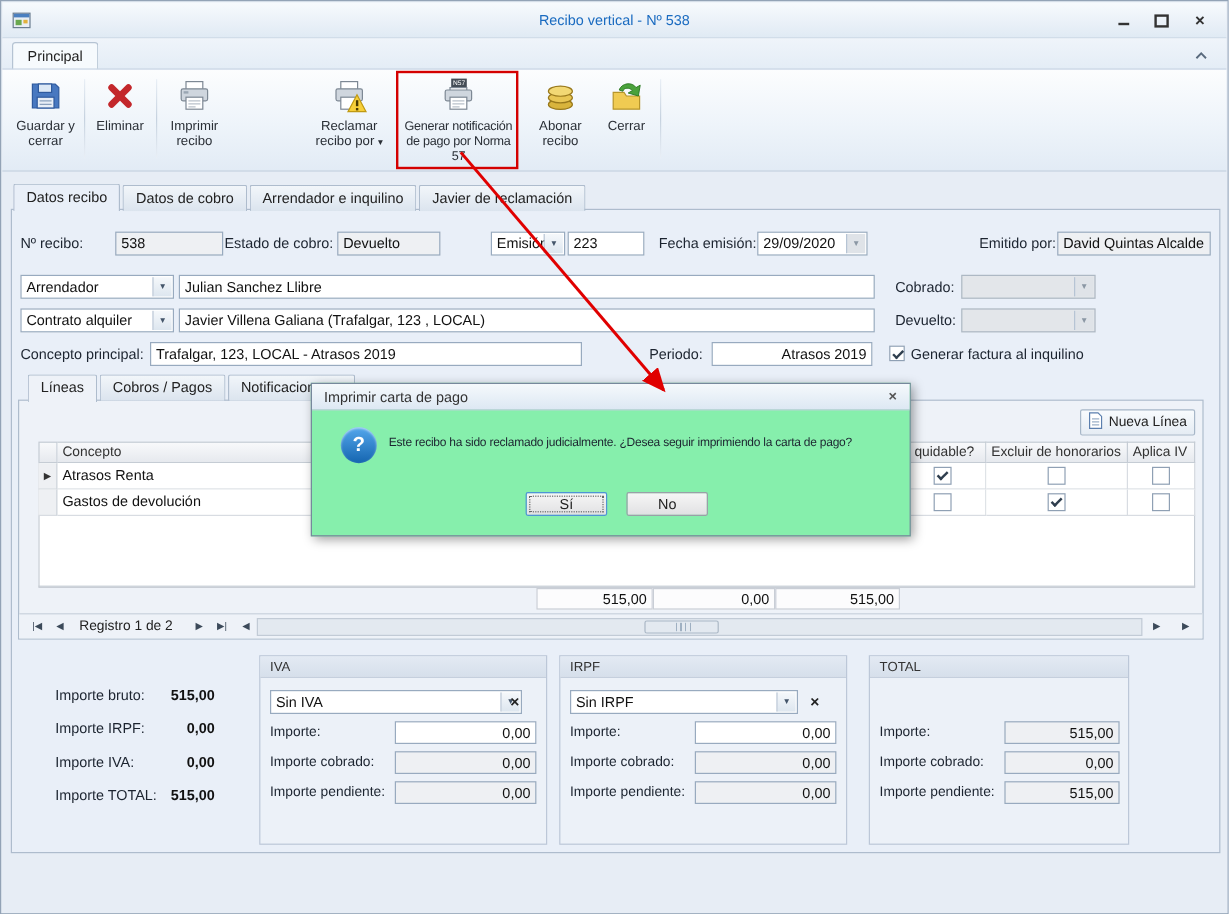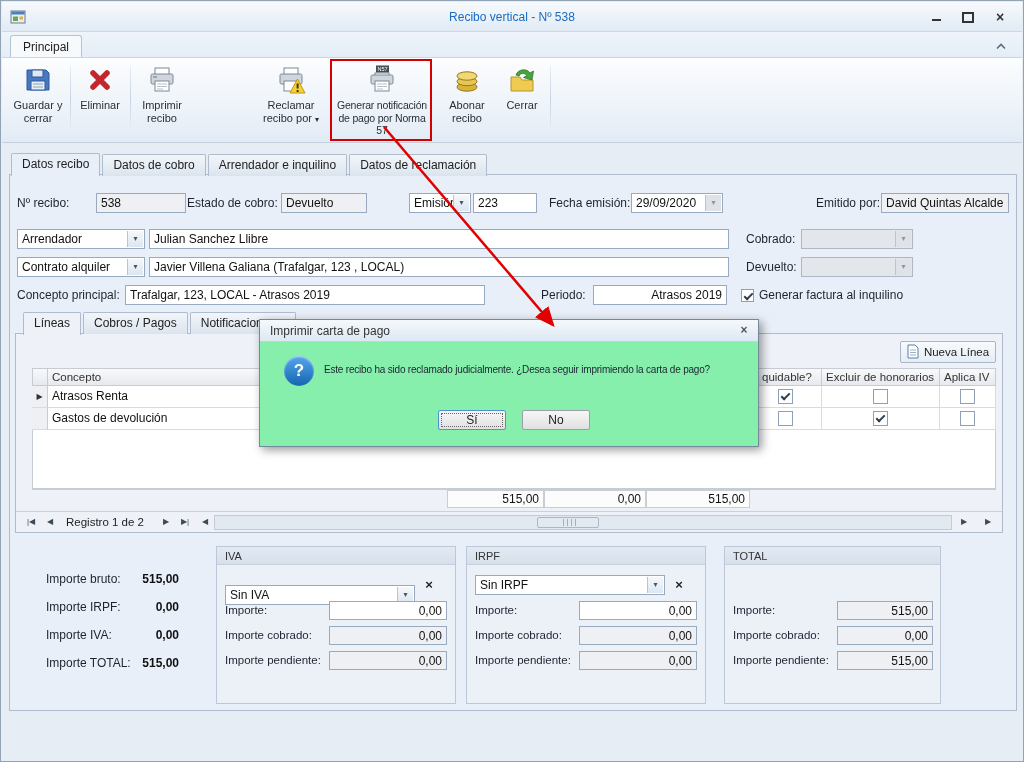--- a/index.html
+++ b/index.html
@@ -211,21 +211,21 @@
               <path d="M9 10 C11 4 20 3 23 8 L26.5 6 L25 15 L16.5 12.5 L20 10.5 C17.5 7.5 13 8 12 11 Z" fill="#4aa23c" stroke="#2e7a24" stroke-width="0.8"></path>
             </svg>
       </span>
       <span class="rlabel">Cerrar</span>
     </div>
     <div class="abs vsep" style="left:548px;"></div>
   </div>
 
   
   <div class="abs tabrow">
-    <span class="tab active">Datos recibo</span><span class="tab">Datos de cobro</span><span class="tab">Arrendador e inquilino</span><span class="tab">Datos de reclamación</span>
+    <span class="tab active">Datos recibo</span><span class="tab">Datos de cobro</span><span class="tab">Arrendador e inquilino</span><span class="tab">Javier de reclamación</span>
   </div>
 
   
   <div class="abs panel"></div>
 
   
   <div class="abs lbl" style="left:16px;top:192px;">Nº recibo:</div>
   <div class="abs input ro" style="left:72px;top:192px;width:90px;margin-left:23px;">538</div>
   <div class="abs lbl" style="left:186px;top:192px;">Estado de cobro:</div>
   <div class="abs input ro" style="left:280px;top:192px;width:86px;">Devuelto</div>
@@ -356,21 +356,21 @@
   <div class="abs sumlbl" style="left:45px;top:596px;">Importe IRPF:</div>
   <div class="abs sumval" style="left:130px;top:596px;width:48px;">0,00</div>
   <div class="abs sumlbl" style="left:45px;top:624px;">Importe IVA:</div>
   <div class="abs sumval" style="left:130px;top:624px;width:48px;">0,00</div>
   <div class="abs sumlbl" style="left:45px;top:652px;">Importe TOTAL:</div>
   <div class="abs sumval" style="left:130px;top:652px;width:48px;">515,00</div>
 
   
   <div class="abs group" style="left:215px;top:545px;width:240px;height:158px;">
     <div class="abs group-head">IVA</div>
-    <div class="abs input combo" style="left:8px;top:38px;width:190px;"><span>Sin IVA</span><span class="caretbox">
+    <div class="abs input combo" style="left:8px;top:28px;width:210px;"><span>Sin IVA</span><span class="caretbox">
             <span>▾</span>
           </span></div>
     <div class="abs clear-x" style="left:202px;top:28px;width:20px;height:20px;"><span>×</span></div>
     <div class="abs flbl" style="left:8px;top:54px;">Importe:</div>
     <div class="abs input num" style="left:112px;top:54px;width:118px;height:19px;">0,00</div>
     <div class="abs flbl" style="left:8px;top:79px;">Importe cobrado:</div>
     <div class="abs input num ro" style="left:112px;top:79px;width:118px;height:19px;">0,00</div>
     <div class="abs flbl" style="left:8px;top:104px;">Importe pendiente:</div>
     <div class="abs input num ro" style="left:112px;top:104px;width:118px;height:19px;">0,00</div>
   </div>

